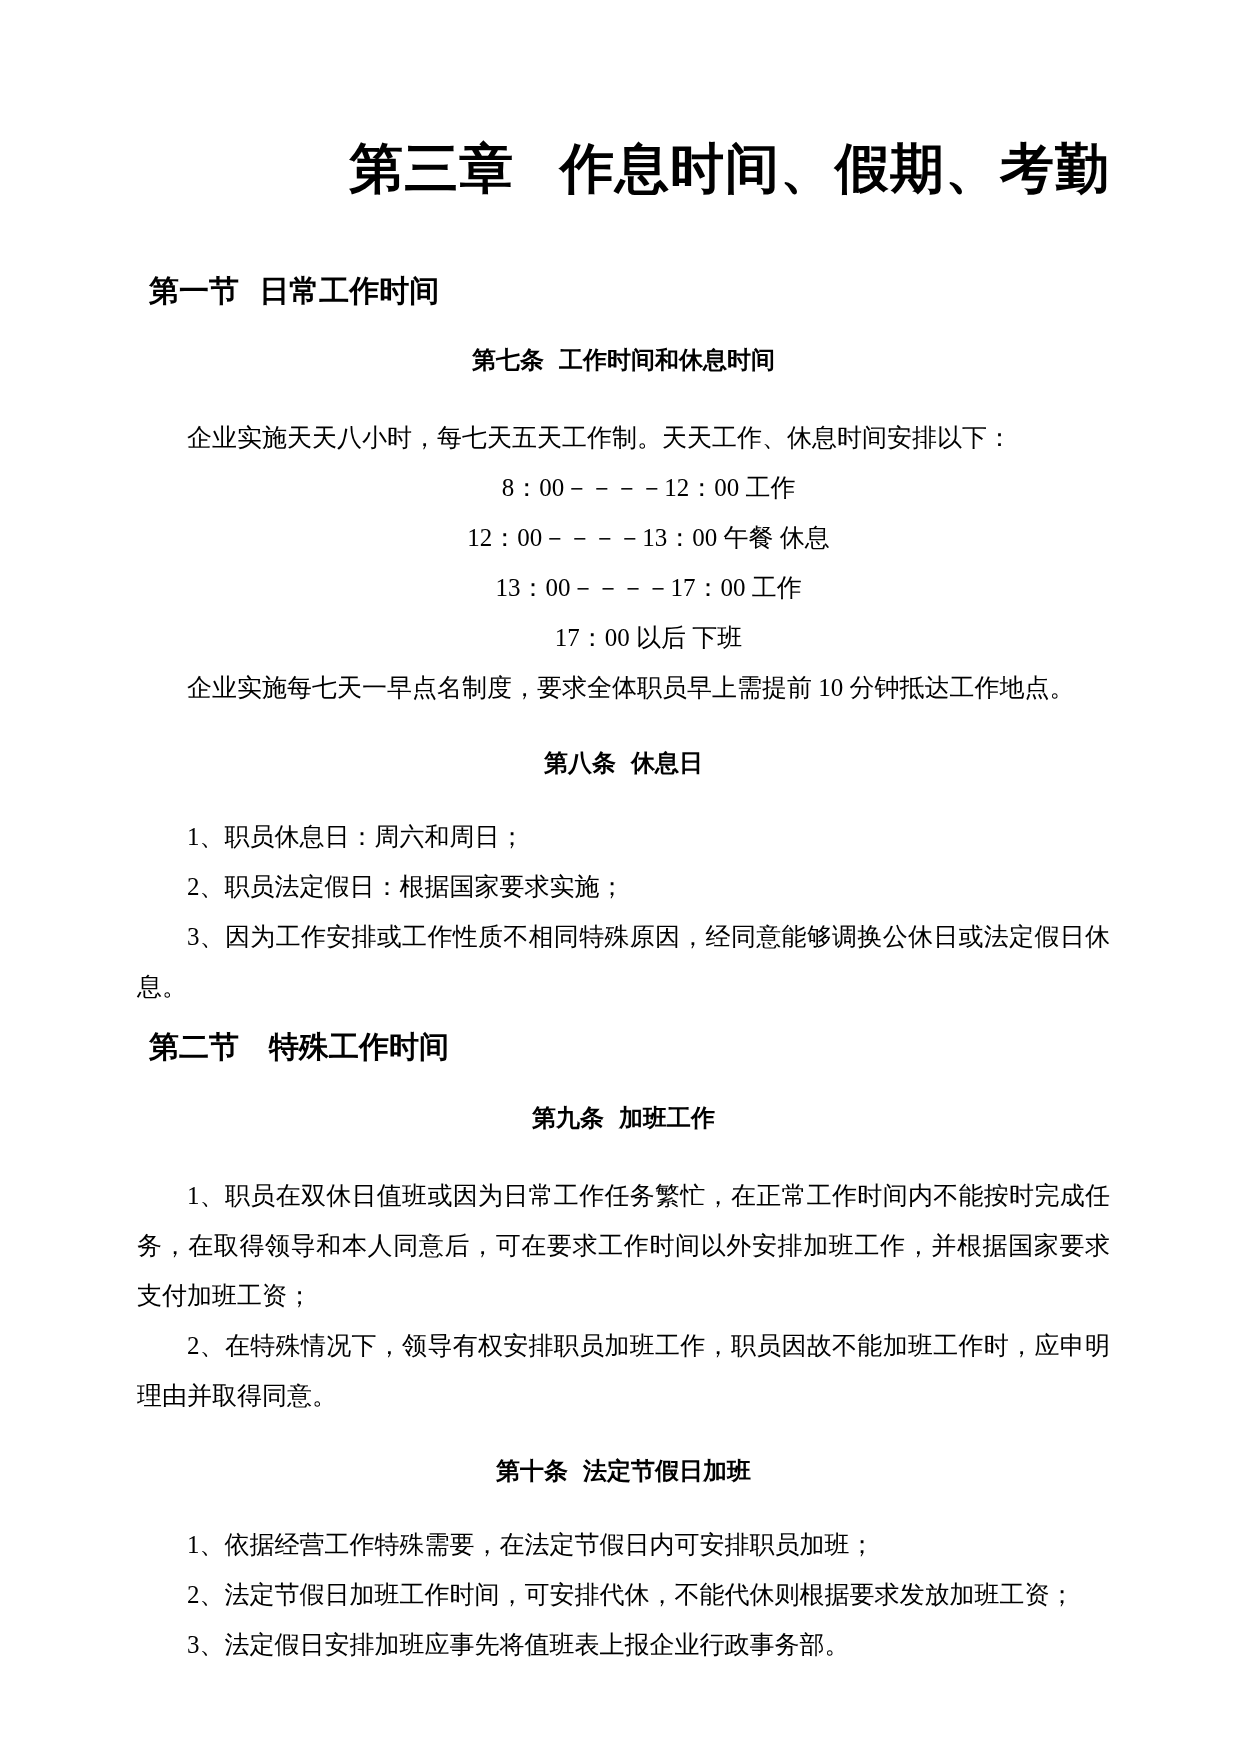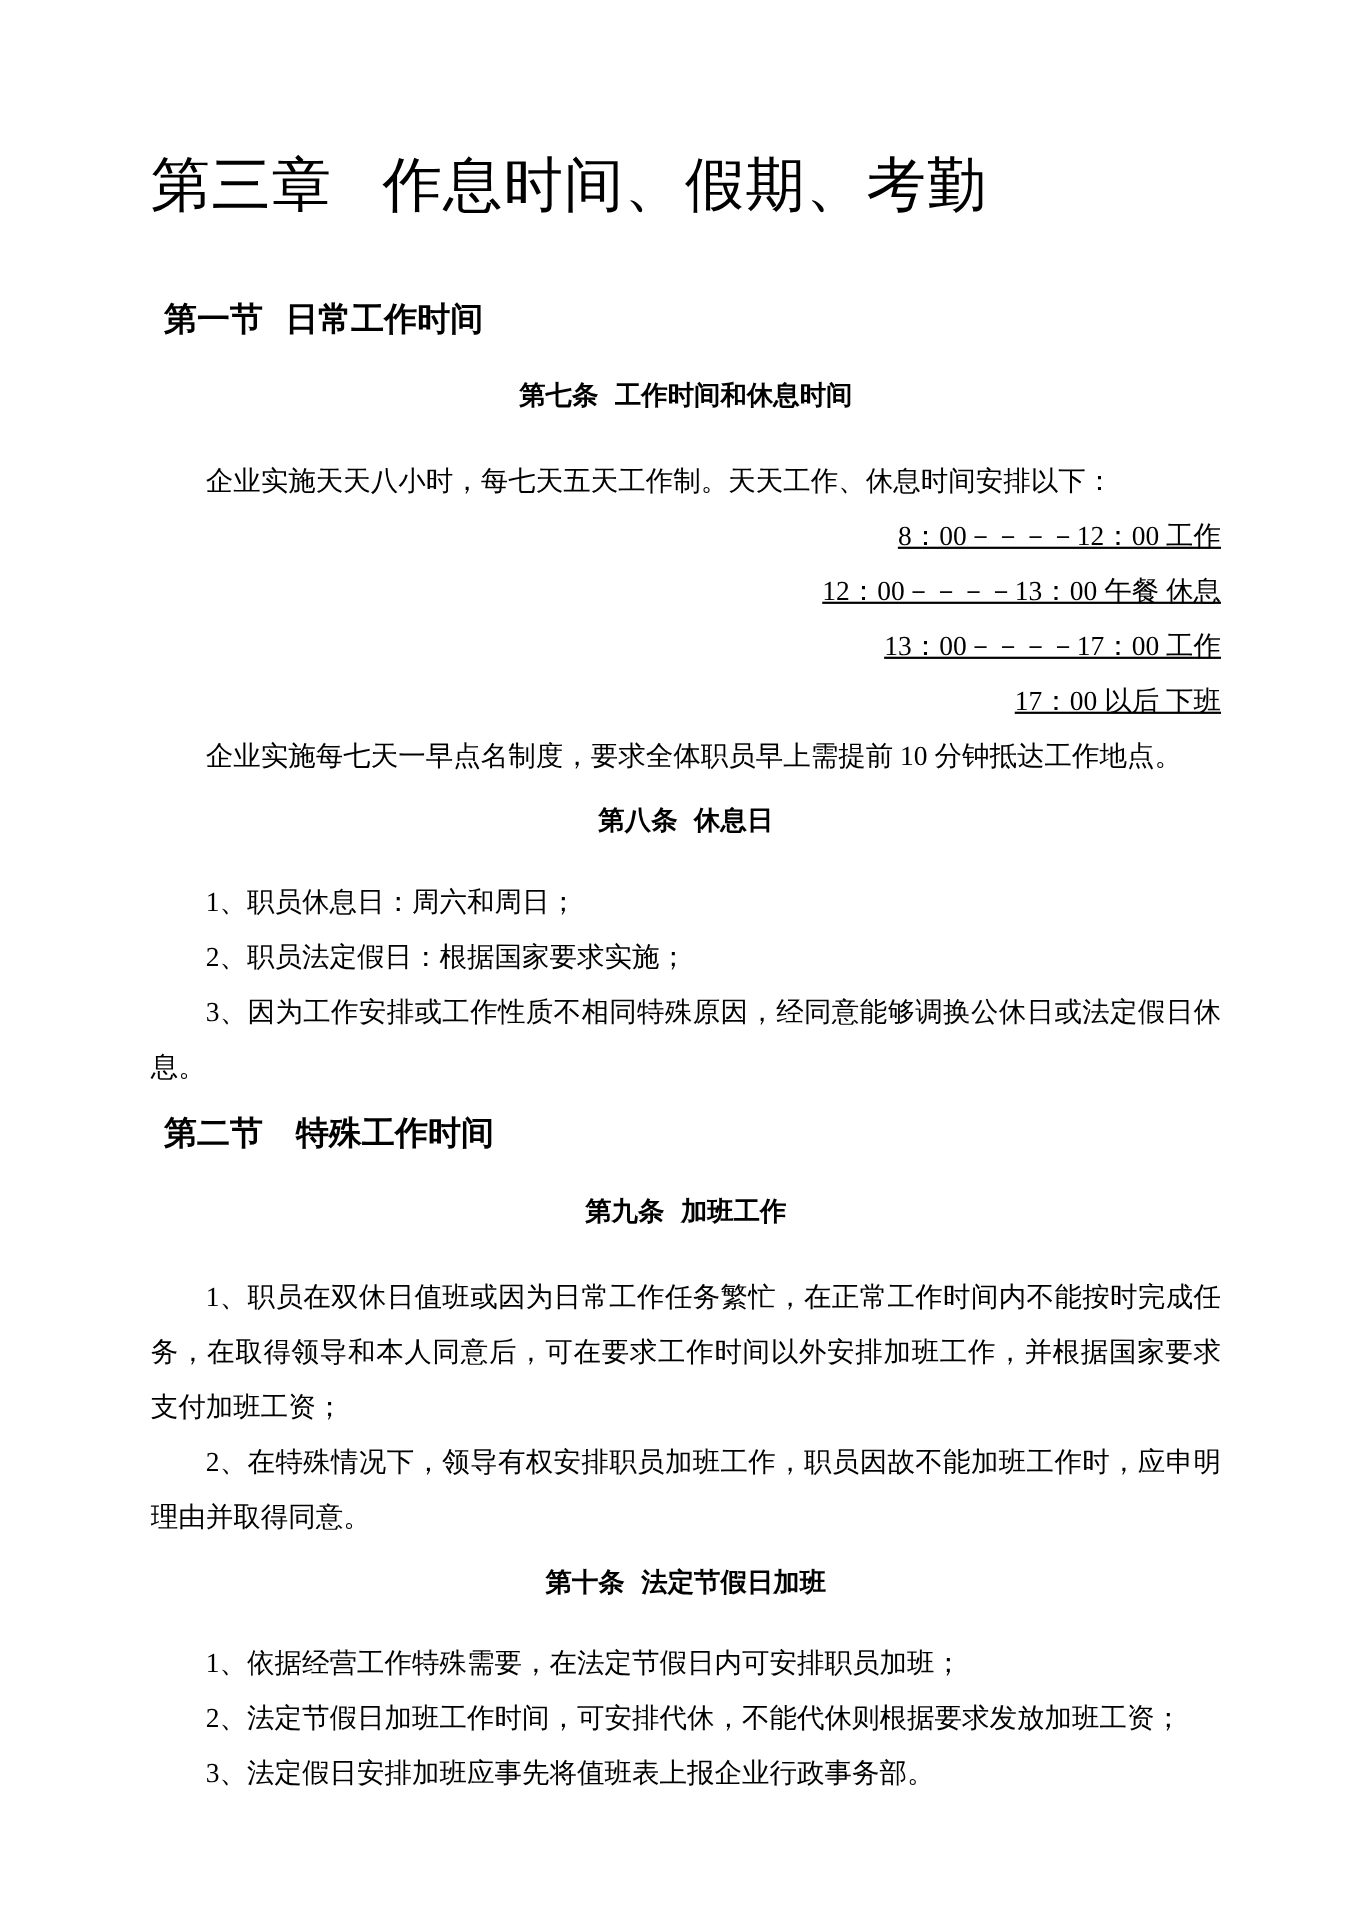--- a/index.html
+++ b/index.html
@@ -13,24 +13,24 @@
     height: 1754px;
     background: #ffffff;
     color: #000000;
     box-sizing: border-box;
     padding: 136px 131px 0 137px;
     font-family: "Liberation Serif", serif;
     overflow: hidden;
   }
   .chapter-title {
     font-family: "Liberation Sans", sans-serif;
-    font-weight: normal;
+    font-weight: bold;
     font-size: 54px;
     line-height: 64px;
-    text-align: left;
+    text-align: right;
     word-spacing: 0.55em;
     margin: 0 0 74px 0;
     letter-spacing: 1px;
   }
   .section-heading {
     font-family: "Liberation Sans", sans-serif;
     font-weight: bold;
     font-size: 30px;
     line-height: 34px;
     word-spacing: 0.4em;
@@ -43,34 +43,33 @@
   .article-heading {
     font-family: "Liberation Sans", sans-serif;
     font-weight: bold;
     font-size: 24px;
     line-height: 28px;
     word-spacing: 0.35em;
     margin: 0 0 39px 0;
     text-align: center;
   }
   .article-heading.later {
-    margin-top: 20px;
+    margin-top: 36px;
     margin-bottom: 35px;
   }
   p.body-line {
     font-size: 25px;
     line-height: 50px;
     margin: 0;
     text-indent: 2em;
     text-align: justify;
     text-justify: inter-ideograph;
   }
   p.no-justify {
-    text-align: right;
-    text-decoration: underline;
+    text-align: center;
   }
 </style>
 </head>
 <body>
 
 <div class="page">
 
   <h1 class="chapter-title">第三章 作息时间、假期、考勤</h1>
 
   <h2 class="section-heading">第一节 日常工作时间</h2>

